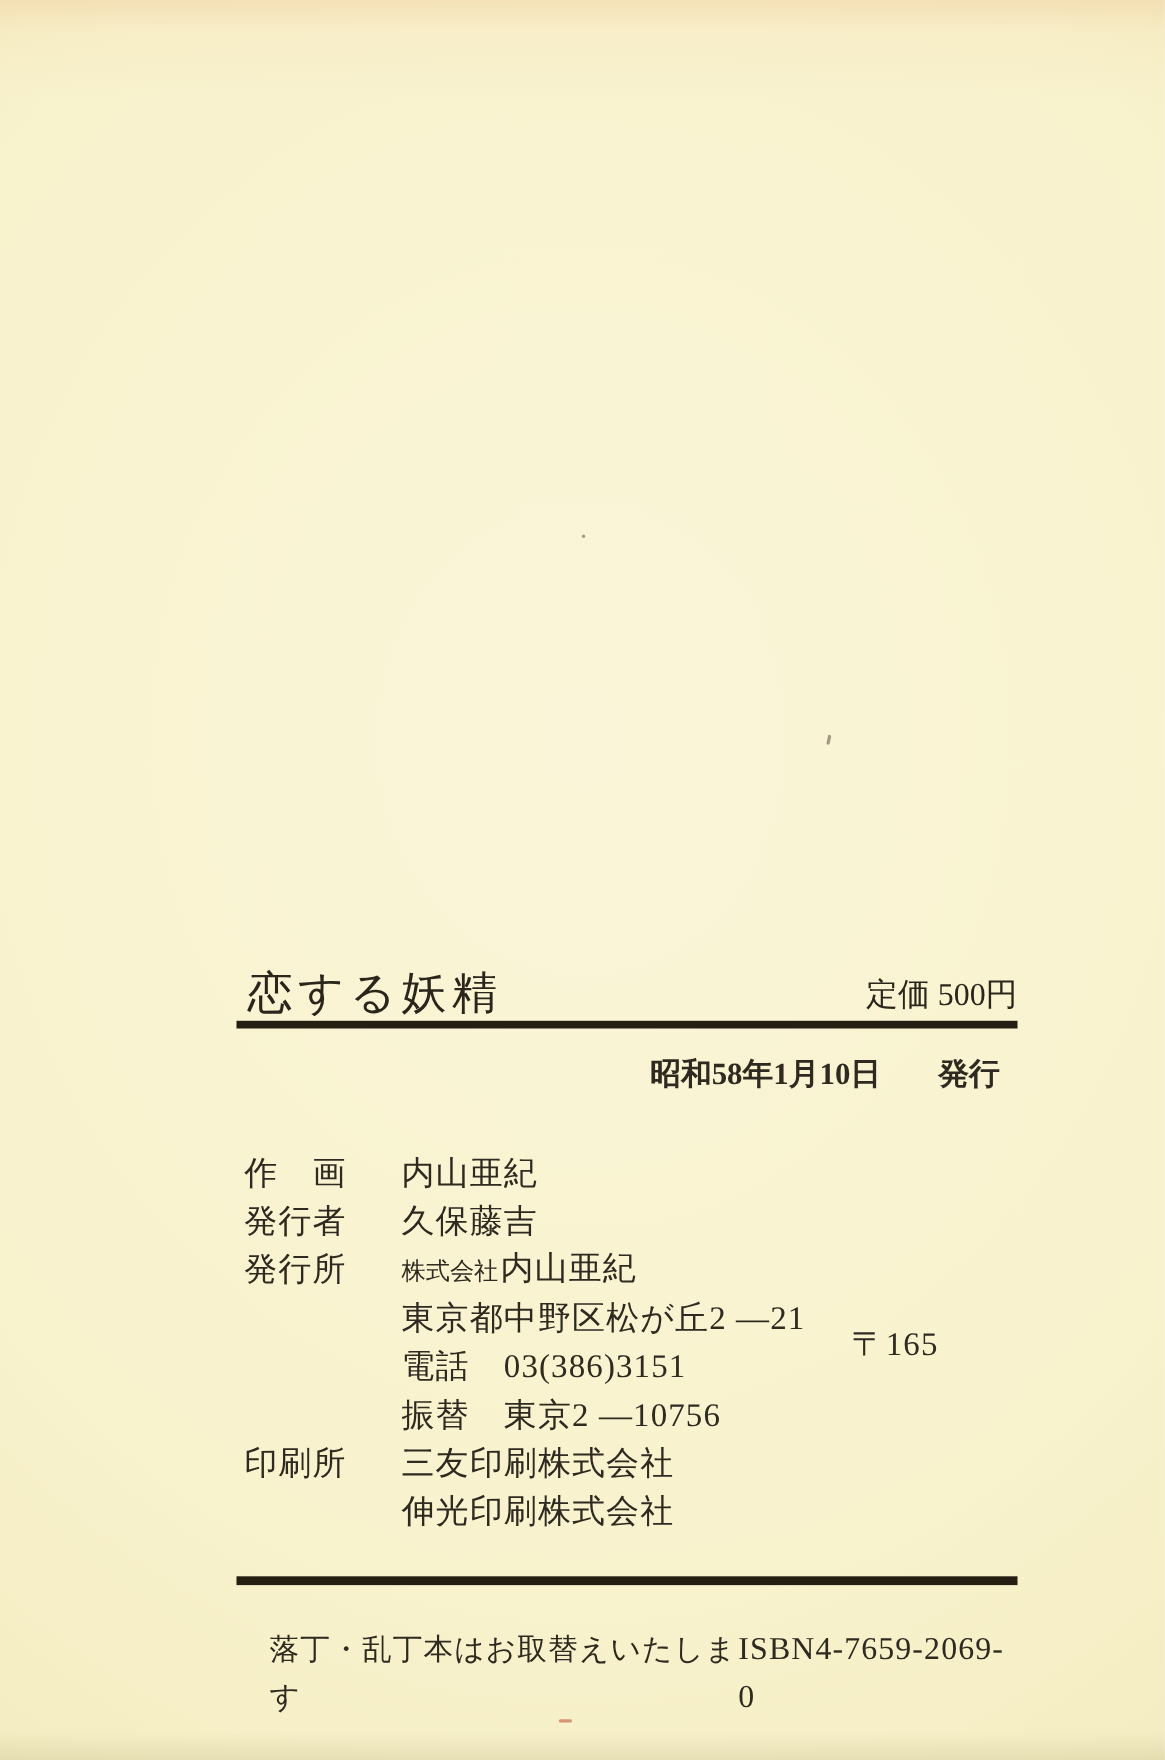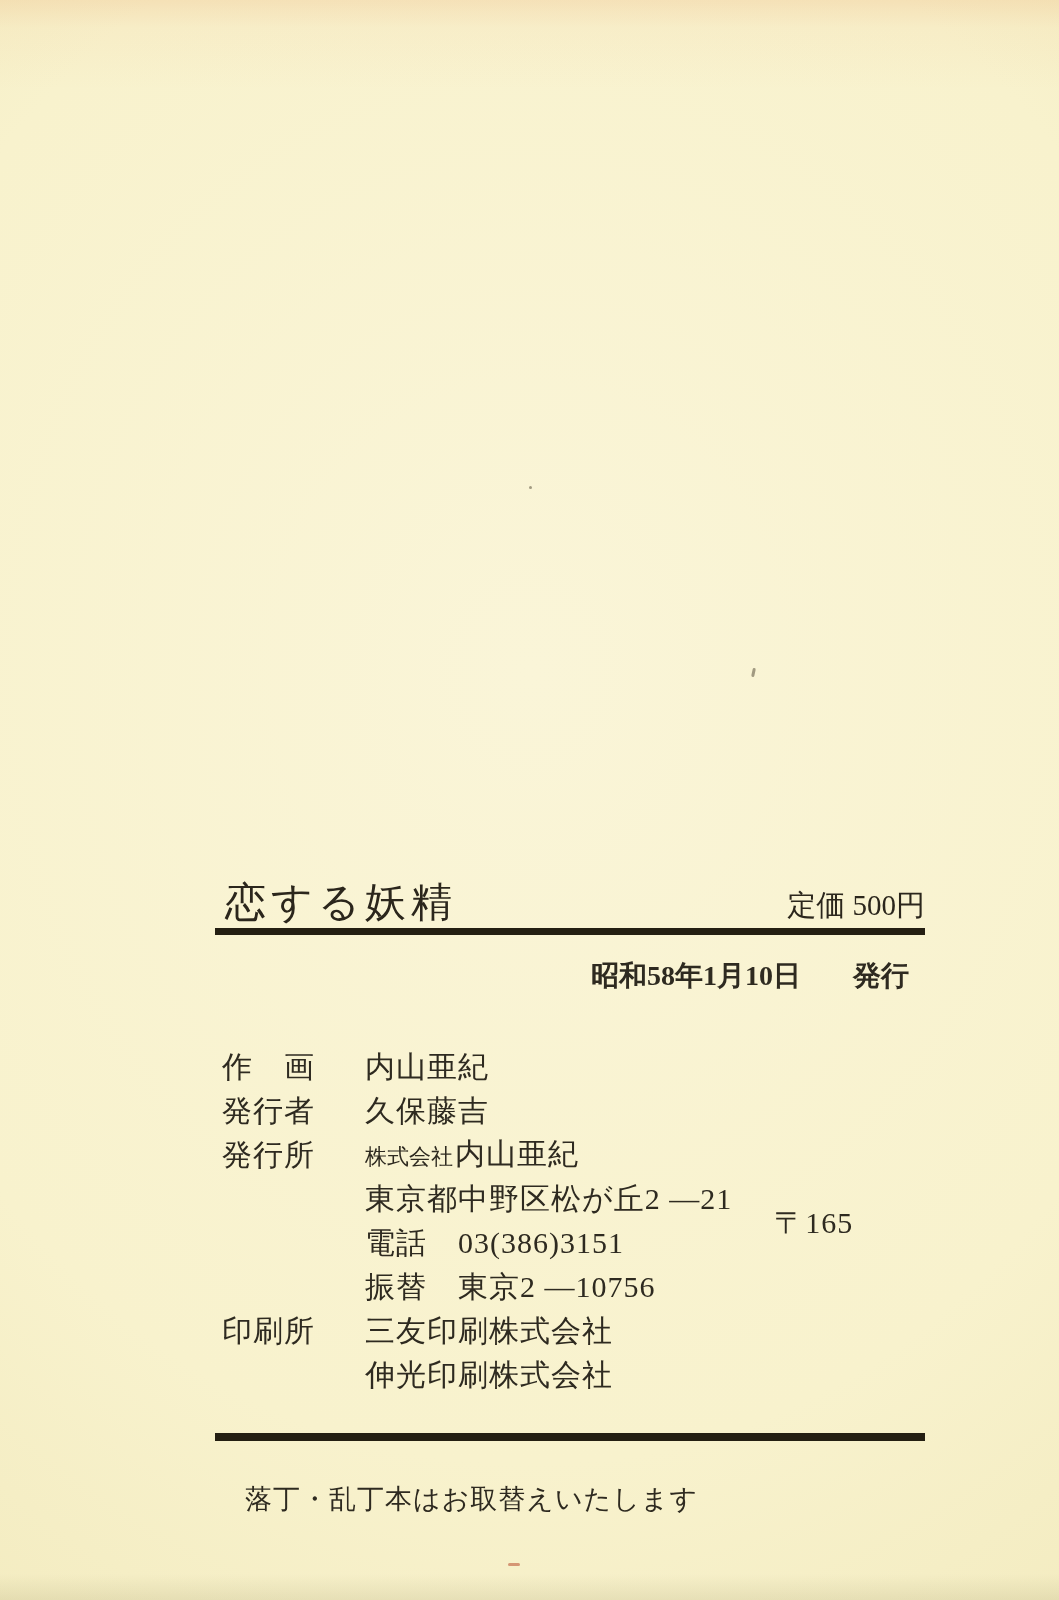--- a/index.html
+++ b/index.html
@@ -192,16 +192,17 @@
         <span class="label"></span>
         <span class="value">伸光印刷株式会社</span>
       </div>
 
     </div>
 
     <div class="rule bottom" style="margin-top:36px;"></div>
 
     <div class="footer-row">
       <span class="footer-note">落丁・乱丁本はお取替えいたします</span>
+      <span class="isbn">ISBN4-7659-2069-0</span>
     </div>
 
   </div>
 </div>
 
 </body></html>

